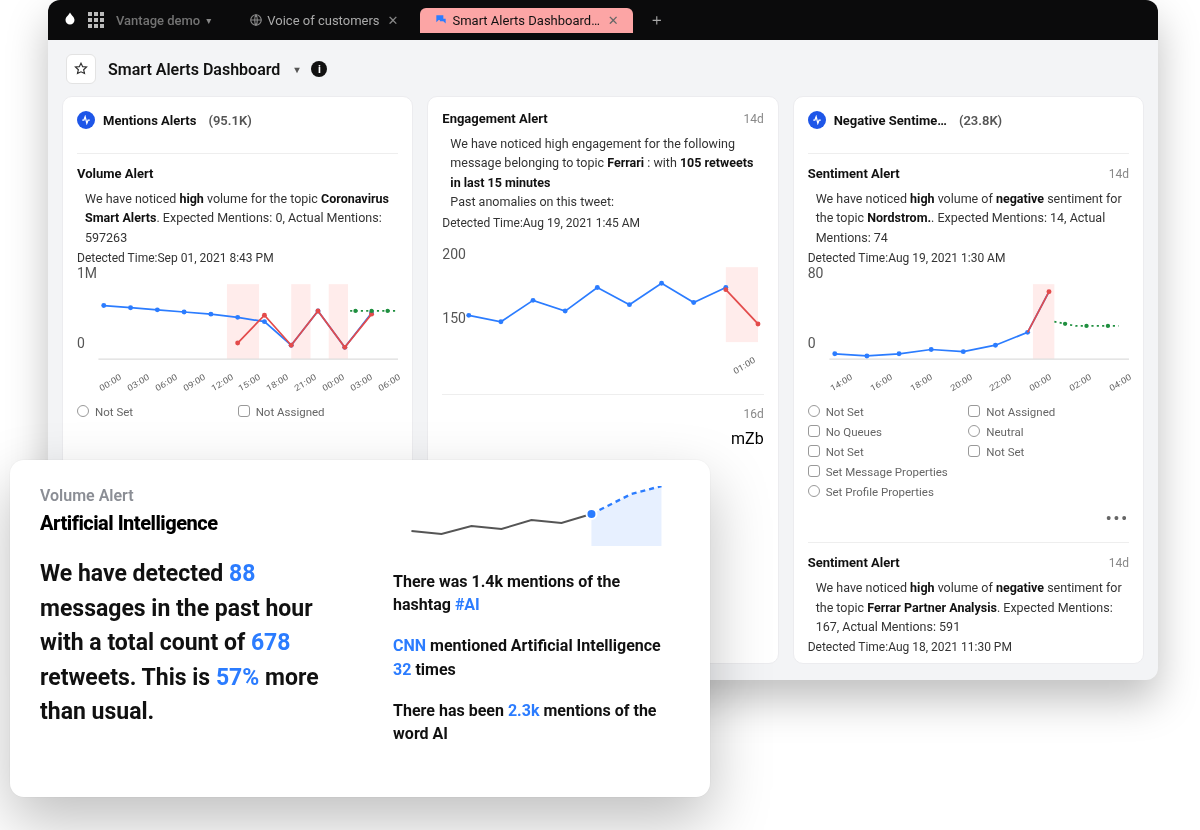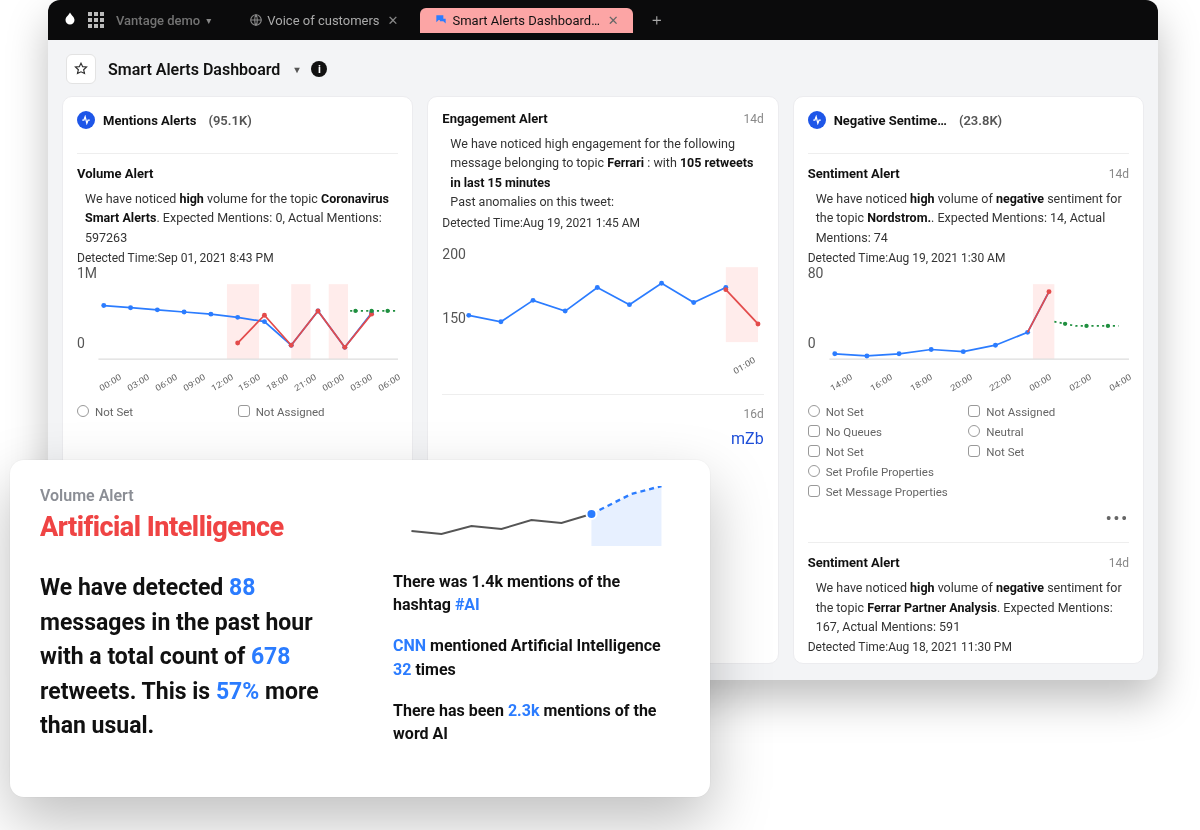--- a/index.html
+++ b/index.html
@@ -134,38 +134,38 @@
   .x-ticks span { transform: rotate(-35deg); display:inline-block; transform-origin:left top;}
   .meta-row {
     display:flex; flex-wrap:wrap;
     font-size:11.5px; color:#666;
     margin-top:10px;
     row-gap:6px;
   }
   .meta-row div { display:flex; align-items:flex-start; gap:6px; width:50%; }
   .meta-ic { width:12px;height:12px;border:1.2px solid #999;border-radius:3px; display:inline-block;}
   .ellipsis { text-align:right; color:#666; letter-spacing:2px; font-weight:700; margin-top:10px;}
-  .link-blue { color:#1d4ed8;margin-left:24px; }
+  .link-blue { color:#000000;margin-left:24px; }
 
   
   .overlay-card {
     position:absolute;
     left:10px; top:460px;
     width: 700px;
     background:#fff;
     border-radius: 14px;
     padding: 26px 30px 34px;
     box-shadow: 0 25px 60px rgba(0,0,0,0.25), 0 0 0 1px rgba(0,0,0,0.02);
     display:flex;
     gap: 36px;
   }
   .ov-left { flex: 1.05; }
   .ov-right { flex: 0.95; }
   .ov-label { color:#8b8e95; font-size:16px; font-weight:600; margin-bottom:6px;}
-  .ov-title { font-size:27px; font-weight:800; color:#ef4444; letter-spacing:-0.5px; margin-bottom:28px;}
+  .ov-title { font-size:20px; font-weight:800; color:#000000; letter-spacing:-0.5px; margin-bottom:22px;}
   .ov-text { font-size:23px; font-weight:700; color:#111; line-height:1.5; }
   .ov-text .num { color:#2b7cff; }
   .ov-right-chart { width:100%; height:60px; margin-bottom:20px; }
   .ov-right p { font-size:16px; font-weight:700; color:#111; line-height:1.45; margin-bottom:18px;}
   .ov-right p .accent { color:#2b7cff; }
 </style>
 </head>
 <body>
 
 <div class="app-window">
@@ -437,26 +437,26 @@
             </div>
           <div>
               <span class="meta-ic"></span>
               <span>Not Set</span>
             </div>
           <div>
               <span class="meta-ic"></span>
               <span>Not Set</span>
             </div>
           <div style="width:100%">
+              <span class="meta-ic"></span>
+              <span>Set Message Properties</span>
+            </div>
+          <div style="width:100%">
               <span class="meta-ic" style="border-radius:50%"></span>
               <span>Set Profile Properties</span>
-            </div>
-          <div style="width:100%">
-              <span class="meta-ic"></span>
-              <span>Set Message Properties</span>
             </div>
         </div>
         <div class="ellipsis">•••</div>
       </div>
 
       <div class="card" style="margin-top:14px">
         <div class="card-title-row">
           <span class="card-title">Sentiment Alert</span>
           <span class="age">14d</span>
         </div>

